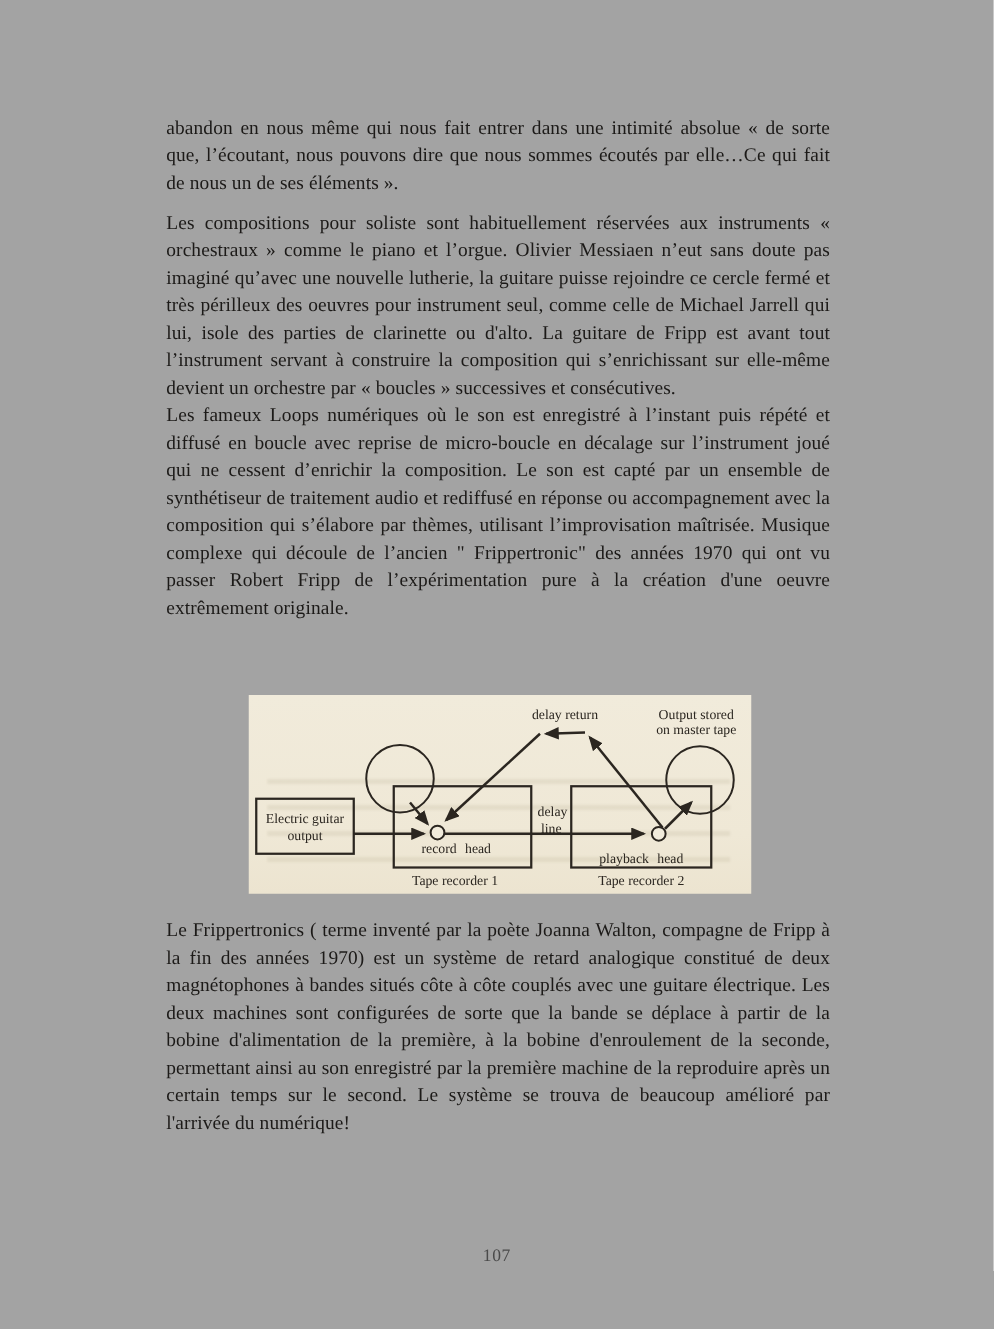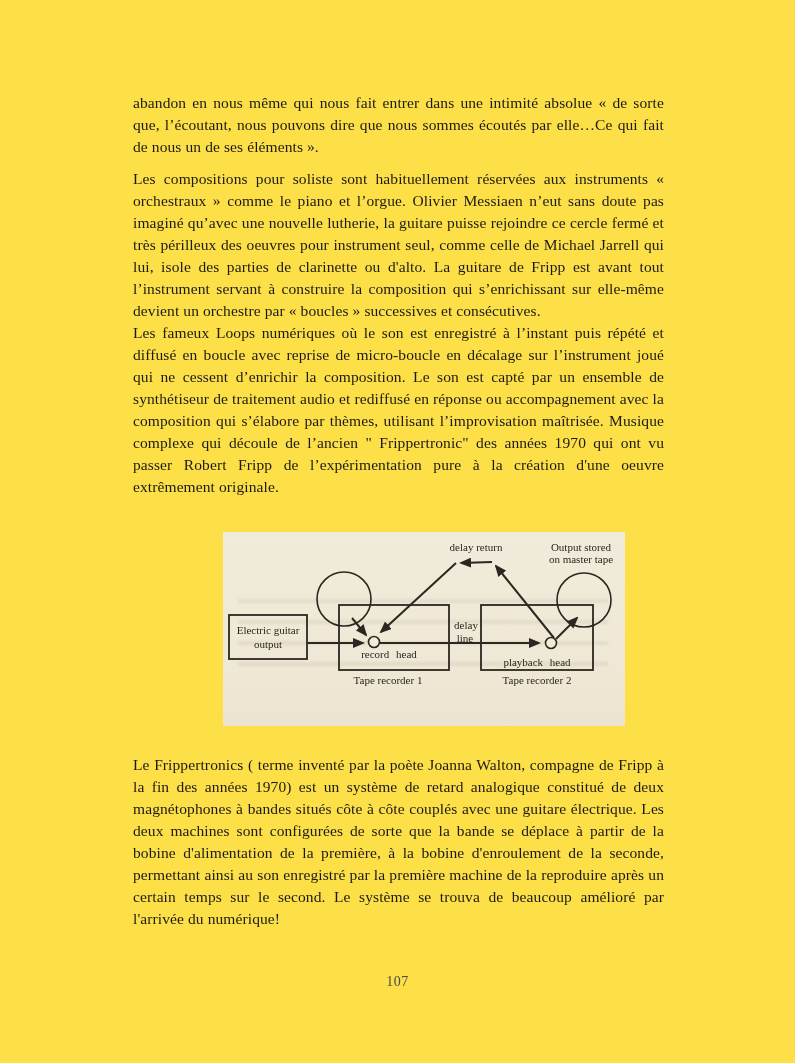--- a/index.html
+++ b/index.html
@@ -1,47 +1,46 @@
 <!DOCTYPE html>
 <html><head>
 <meta charset="utf-8">
 <style>
   html,body{margin:0;padding:0;background:#ffffff;}
   .page{
     position:relative;
     width:795px;
     height:1063px;
-    background:#fde047;
+    background:#a3a3a3;
     font-family:"Liberation Serif", serif;
     color:#1c1a18;
     overflow:hidden;
   }
   .textcol{
     position:absolute;
     left:133px;
     width:531px;
   }
   .para{
     margin:0;
     font-size:15.5px;
     line-height:22px;
     text-align:justify;
     letter-spacing:0.1px;
   }
   #block1{top:92px;}
   #block2{top:168px;}
-  #block3{top:754px;}
+  #block3{top:734px;}
   .figure{
     position:absolute;
     left:199px;
-    top:532px;
+    top:556px;
     width:402px;
-    height:194px;
+    height:159px;
     background:linear-gradient(180deg,#f1ebdb 0%,#efe8d6 70%,#ece4d0 100%);
-    margin-left:24px;
   }
   .figure-ghost{
     position:absolute;
     left:15px;top:55px;width:370px;height:90px;
     background:repeating-linear-gradient(180deg,
       transparent 0px, transparent 12px,
       rgba(148,138,102,0.12) 12px, rgba(148,138,102,0.12) 16px,
       transparent 16px, transparent 21px);
     filter:blur(1px);
     pointer-events:none;
@@ -53,21 +52,21 @@
     fill:#2b2620;
   }
   .fig-svg text.head-label{word-spacing:4px;}
   .fig-svg .box{fill:none;stroke:#2b2620;stroke-width:1.8;}
   .fig-svg .reel{fill:none;stroke:#2b2620;stroke-width:1.6;}
   .fig-svg .head{fill:#f1ebdb;stroke:#2b2620;stroke-width:1.6;}
   .fig-svg .wire{fill:none;stroke:#2b2620;stroke-width:2;}
   .pagenum{
     position:absolute;
     left:0;right:0;
-    top:974px;
+    top:998px;
     text-align:center;
     font-size:14px;
     color:#4a4a4a;
     letter-spacing:0.5px;
   }
 </style>
 </head>
 <body>
 
 <div class="page">

